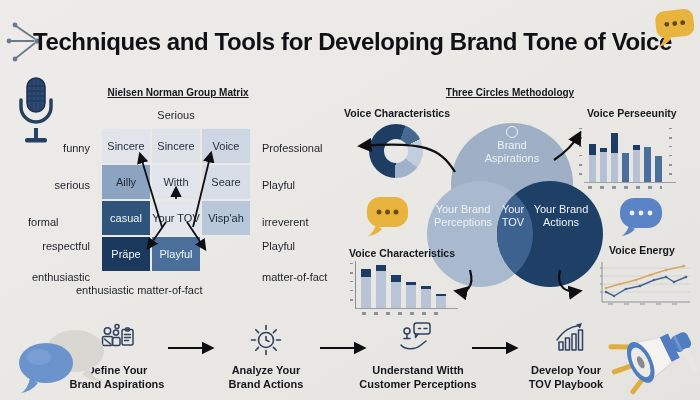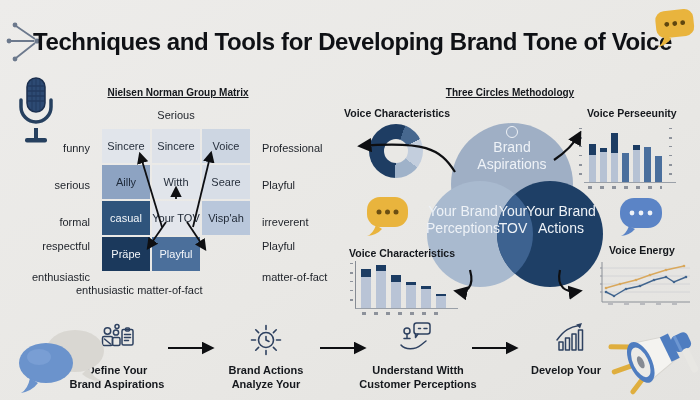--- a/index.html
+++ b/index.html
@@ -6,21 +6,21 @@
   .canvas{position:relative;width:700px;height:400px;overflow:hidden;
     background:linear-gradient(150deg,#edecea 0%,#e9e8e5 55%,#e4e3e0 100%);
     font-family:"Liberation Sans",sans-serif;color:#15181d;}
   .abs{position:absolute;}
   .title{font-size:24px;font-weight:700;letter-spacing:-0.4px;color:#0f1115;white-space:nowrap;}
   .section-heading{font-size:10px;font-weight:700;text-align:center;text-decoration:underline;}
   .axis-label{font-size:11px;color:#1d2128;}
   .side-label{font-size:11px;color:#1d2128;}
   .matrix-grid{display:grid;grid-template-columns:repeat(3,48px);grid-auto-rows:34px;gap:2px;}
   .cell{display:flex;align-items:center;justify-content:center;font-size:11px;font-weight:500;text-align:center;line-height:1.1;}
-  .venn-label{font-size:14px;font-weight:500;color:#eef2f7;text-align:center;line-height:1.2;}
+  .venn-label{font-size:11px;font-weight:500;color:#eef2f7;text-align:center;line-height:1.2;}
   .chart-title{font-size:10.5px;font-weight:700;white-space:nowrap;}
   .donut{width:54px;height:54px;border-radius:50%;}
   .donut::after{content:'';position:absolute;left:15px;top:15px;width:24px;height:24px;border-radius:50%;background:#e9e8e5;}
   .bar-chart{display:flex;align-items:flex-end;gap:4px;border-bottom:1px solid #9aa0a8;padding:0 5px;}
   .bars-bottom{border-left:1px solid #878c94;gap:5px;padding:0 3px 0 5px;}
   .mini-bar{position:relative;flex:0 0 auto;}
   .bars-top .mini-bar{width:7px;}
   .bars-bottom .mini-bar{width:10px;}
   .mini-bar-cap{position:absolute;top:0;left:0;right:0;}
   .tick-col{width:3px;background:repeating-linear-gradient(to bottom,#8d929b 0 1.5px,transparent 1.5px 9px);}
@@ -60,21 +60,21 @@
     <path d="M7,24 v7 a15,15 0 0 0 30,0 v-7" fill="none" stroke="#26405f" stroke-width="3.5" stroke-linecap="round"></path>
     <rect x="20" y="52" width="4" height="10" fill="#26405f"></rect>
     <rect x="11" y="62" width="22" height="4.5" rx="2" fill="#26405f"></rect>
   </svg>
 
   <div class="abs section-heading" style="left:88px;top:87px;width:180px">Nielsen Norman Group Matrix</div>
   <div class="abs axis-label" style="left:102px;top:109px;width:148px;text-align:center">Serious</div>
 
   <div class="abs side-label" style="left:28px;top:142px;width:62px;text-align:right">funny</div>
   <div class="abs side-label" style="left:28px;top:179px;width:62px;text-align:right">serious</div>
-  <div class="abs side-label" style="left:28px;top:216px;width:62px;text-align:right">formal</div>
+  <div class="abs side-label" style="left:28px;top:216px;width:62px;">formal</div>
   <div class="abs side-label" style="left:18px;top:240px;width:72px;text-align:right">respectful</div>
   <div class="abs side-label" style="left:8px;top:271px;width:82px;text-align:right">enthusiastic</div>
 
   <div class="abs side-label" style="left:262px;top:142px">Professional</div>
   <div class="abs side-label" style="left:262px;top:179px">Playful</div>
   <div class="abs side-label" style="left:262px;top:216px">irreverent</div>
   <div class="abs side-label" style="left:262px;top:240px">Playful</div>
   <div class="abs side-label" style="left:262px;top:271px">matter-of-fact</div>
 
   <div class="abs matrix-grid" style="left:102px;top:129px">
@@ -250,22 +250,22 @@
 
   <svg class="abs" style="left:248px;top:322px" width="36" height="36" viewBox="0 0 36 36">
     <g stroke="#2e4160" stroke-width="1.6" fill="none" stroke-linecap="round">
       <circle cx="18" cy="18" r="7.5"></circle>
       <path d="M18,14.5 L18,18 L21,19.5"></path>
       <path d="M18,3.5 V7.5 M18,28.5 V32.5 M3.5,18 H7.5 M28.5,18 H32.5"></path>
       <path d="M7.75,7.75 L10.6,10.6 M25.4,10.6 L28.25,7.75 M7.75,28.25 L10.6,25.4 M25.4,25.4 L28.25,28.25"></path>
     </g>
   </svg>
   <div class="abs step-label" style="left:206px;top:363px;width:120px">
-    <div>Brand Actions</div>
-      <div>Analyze Your</div>
+    <div>Analyze Your</div>
+      <div>Brand Actions</div>
   </div>
 
   <svg class="abs" style="left:398px;top:320px" width="38" height="38" viewBox="0 0 38 38">
     <g stroke="#2e4160" stroke-width="1.5" fill="none" stroke-linecap="round" stroke-linejoin="round">
       <rect x="16" y="3" width="16" height="11" rx="2.5"></rect>
       <path d="M20.5,8.5 h2 M26,8.5 h3"></path>
       <path d="M20,14 l-2.5,3.5 v-3.5"></path>
       <circle cx="9" cy="11" r="3"></circle>
         <path d="M9,14 v4 M6,18.5 h6"></path>
       <path d="M3,25 c4,5 14,5 20,0 l5,-4"></path>
@@ -281,20 +281,21 @@
       <rect x="7" y="22" width="4" height="8"></rect>
         <rect x="13.5" y="18" width="4" height="12"></rect>
       <rect x="20" y="14" width="4" height="16"></rect>
         <rect x="26.5" y="10" width="4" height="20"></rect>
       <path d="M5,20 C12,10 18,7 27,5.5"></path>
     </g>
     <polygon points="30,3 24.2,4.4 28,8.6" fill="#2e4160"></polygon>
   </svg>
   <div class="abs step-label" style="left:506px;top:363px;width:120px">
     <div>Develop Your</div>
+      <div>TOV Playbook</div>
   </div>
 
   <svg class="abs" style="left:12px;top:326px" width="100" height="70" viewBox="0 0 100 70">
     <ellipse cx="63" cy="25" rx="29" ry="21" fill="#d9d7d2"></ellipse>
     <path d="M76,42 q6,11 15,13 q-12,1 -21,-7 z" fill="#d9d7d2"></path>
     <ellipse cx="34" cy="37" rx="27" ry="20" fill="#6b93cc"></ellipse>
     <ellipse cx="27" cy="31" rx="12" ry="8" fill="#82a5d8" opacity="0.6"></ellipse>
     <path d="M18,52 q-2,11 -9,15 q11,-2 17,-10 z" fill="#6b93cc"></path>
   </svg>
 

